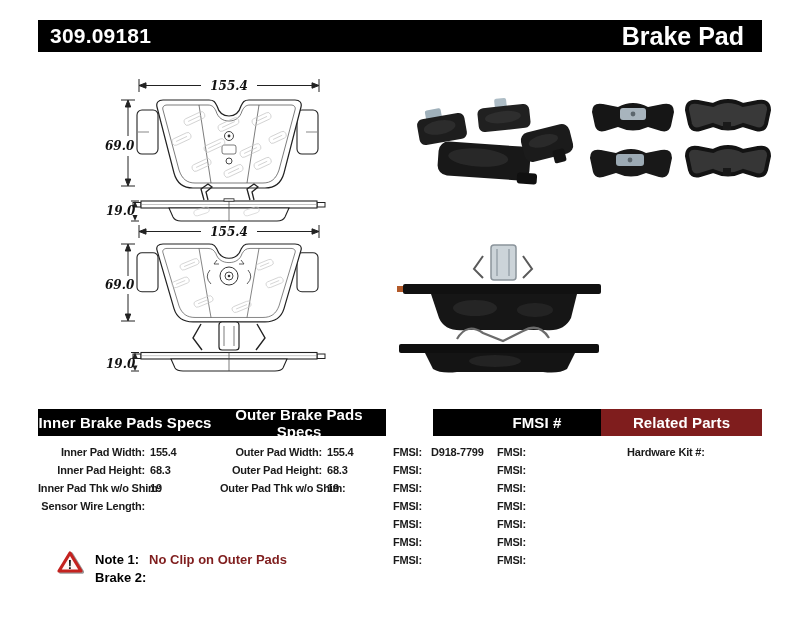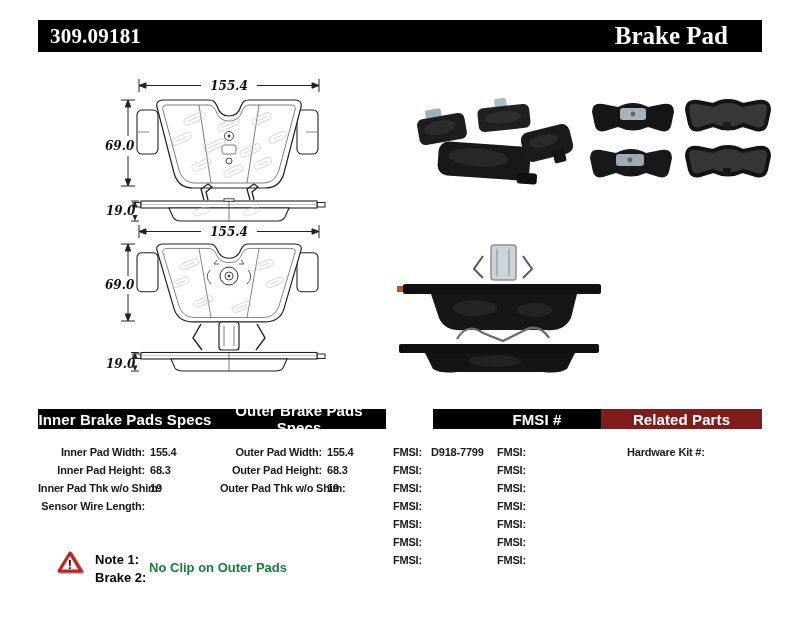--- a/index.html
+++ b/index.html
@@ -1,28 +1,28 @@
 <!DOCTYPE html>
 <html><head>
 <meta charset="utf-8">
 <style>
   html,body{margin:0;padding:0;background:#fff;}
   #page{position:relative;width:800px;height:619px;background:#ffffff;overflow:hidden;
         font-family:"Liberation Sans",sans-serif;color:#1a1a1a;}
   
   .hdr-bar{position:absolute;left:38px;top:20px;width:724px;height:32px;background:#000;
            display:flex;align-items:center;justify-content:space-between;box-sizing:border-box;
-           padding:0 34px 0 12px;font-family:Liberation Serif, serif;}
+           padding:0 18px 0 12px;}
   .hdr-bar .part{color:#fff;font-size:21px;font-weight:bold;letter-spacing:.2px;}
   .hdr-bar .ptype{color:#fff;font-size:25px;font-weight:bold;}
   
   .abs{position:absolute;}
   svg text.dim{font-family:"DejaVu Serif",serif;font-style:italic;font-weight:bold;font-size:12px;fill:#111;}
   
-  .tbar{position:absolute;top:409px;height:20px;background:#000;display:flex;align-items:center;}
+  .tbar{position:absolute;top:409px;height:27px;background:#000;display:flex;align-items:center;}
   .tbar span{color:#fff;font-weight:bold;font-size:15px;flex:1;text-align:center;letter-spacing:.1px;}
   
   .speccol{position:absolute;top:443px;font-size:11px;font-weight:bold;letter-spacing:-0.2px;}
   .srow{display:flex;height:18px;line-height:18px;white-space:nowrap;}
   .slbl{text-align:right;}
   .sval{margin-left:5px;text-align:left;}
   .col-inner{left:38px;width:172px;}  .col-inner .slbl{width:107px;}
   .col-outer{left:220px;width:174px;} .col-outer .slbl{width:102px;}
   .col-fmsi-l{left:393px;width:100px;} .col-fmsi-l .slbl{width:33px;text-align:left;}
   .col-fmsi-r{left:497px;width:100px;} .col-fmsi-r .slbl{width:33px;text-align:left;}
@@ -422,21 +422,21 @@
   </div>
 
   <svg class="warn" width="28" height="26" viewBox="0 0 28 26">
     <path d="M14 4 L25 22 L3 22 Z" fill="none" stroke="#9a9a9a" stroke-width="3.4" stroke-linejoin="round" transform="translate(1.4,1)"></path>
     <path d="M14 4 L25 22 L3 22 Z" fill="#fdf6f5" stroke="#c4221f" stroke-width="3.2" stroke-linejoin="round"></path>
     <text x="14" y="20" text-anchor="middle" font-family="Liberation Sans, sans-serif" font-size="13" font-weight="bold" fill="#111">!</text>
   </svg>
   <div class="notes">
     <div class="nrow">
       <span class="nlbl">Note 1:</span>
-      <span class="ntext" id="note1-text" style="color: #15803d; margin-top: 8px;">No Clip on Outer Pads</span>
+      <span class="ntext" id="note1-text" style="color: #7f1d1d;">No Clip on Outer Pads</span>
     </div>
     <div class="nrow">
       <span class="nlbl">Brake 2:</span>
       <span class="ntext"></span>
     </div>
   </div>
 
 </div>
 
 </body></html>

